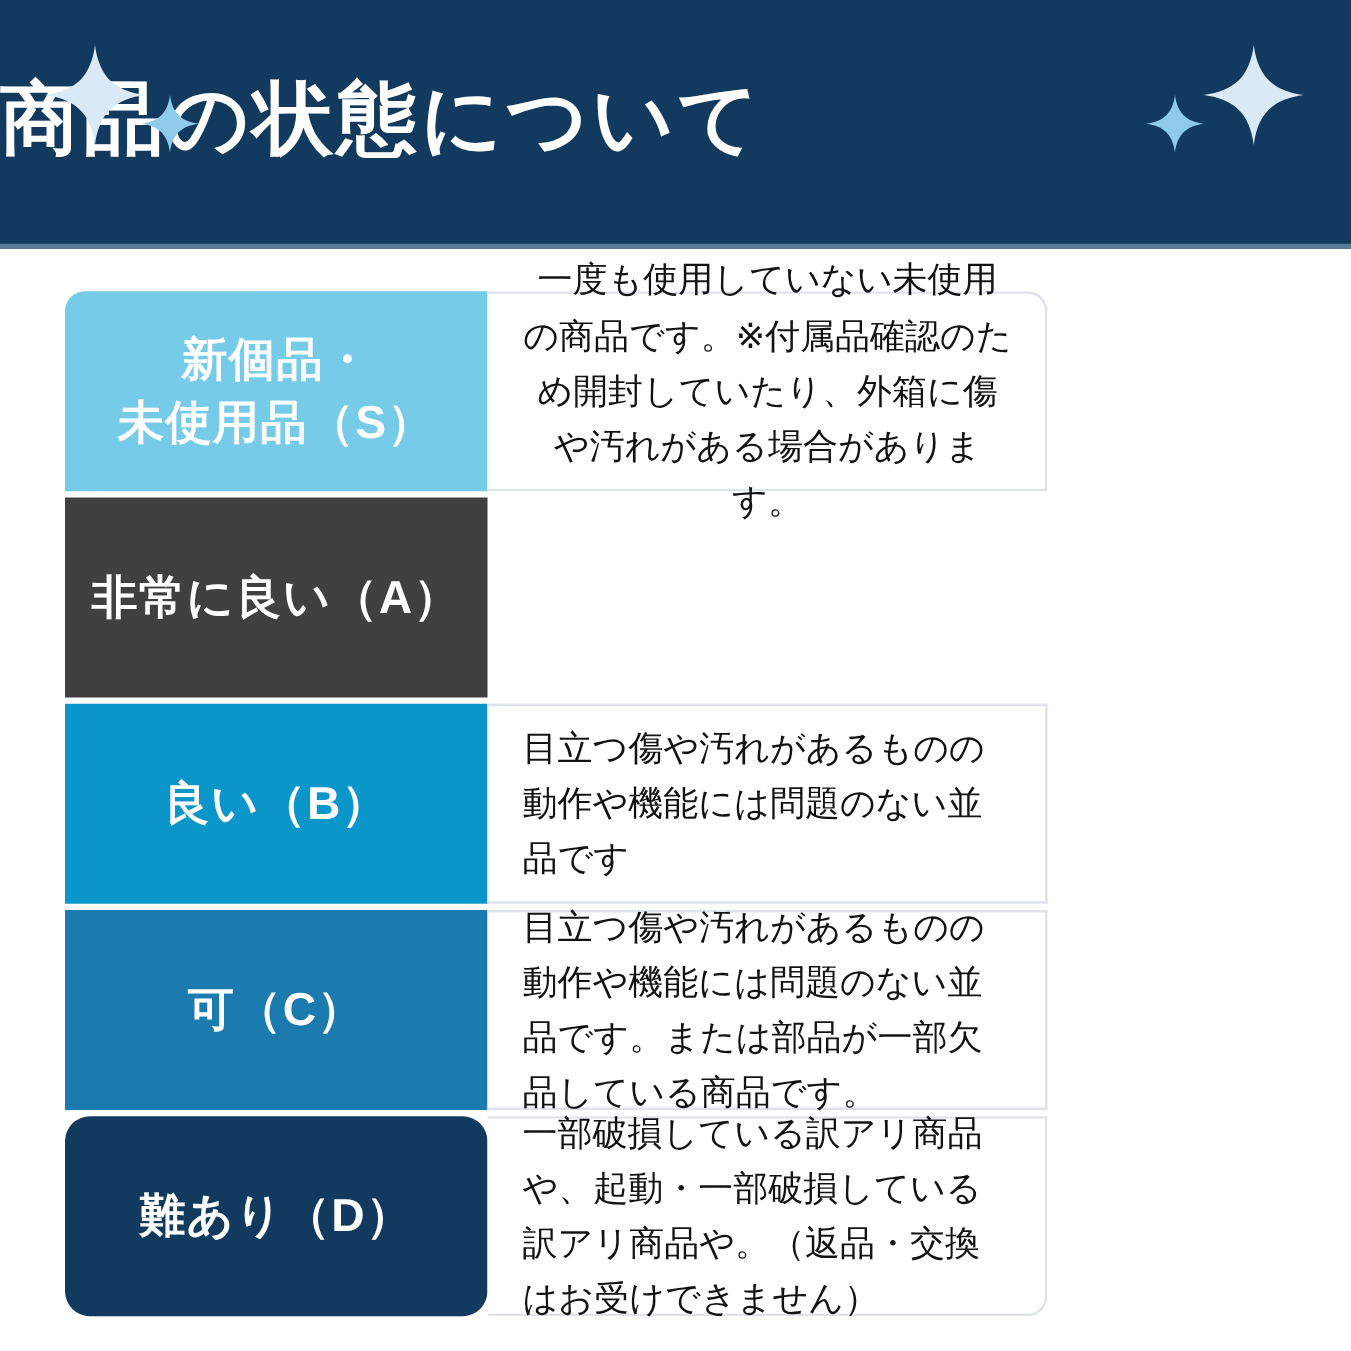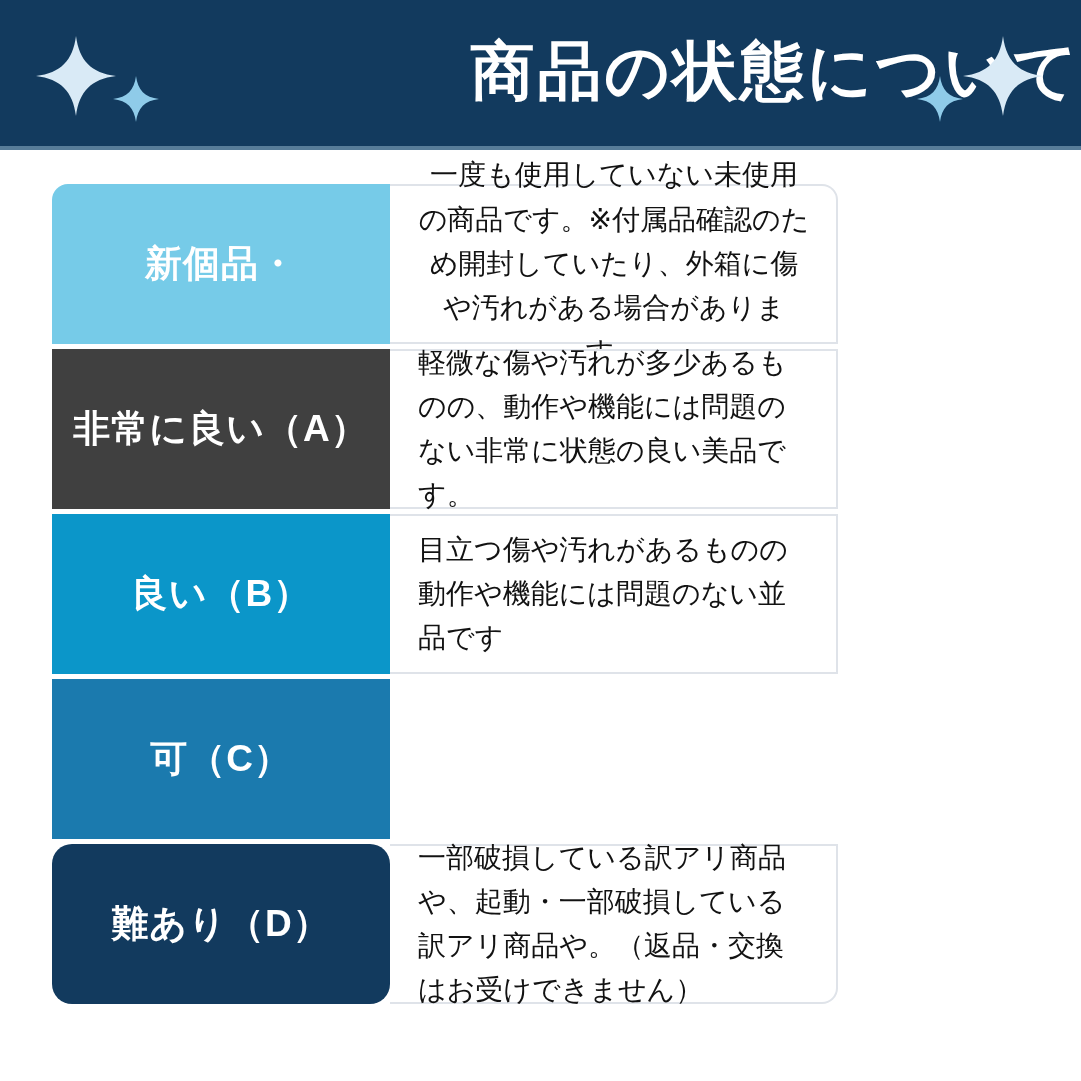--- a/index.html
+++ b/index.html
@@ -8,26 +8,26 @@
     height: 1081px;
     background: #ffffff;
     font-family: "Liberation Sans", "DejaVu Sans", sans-serif;
     overflow: hidden;
   }
 
   
   .header {
     position: relative;
     width: 1081px;
-    height: 150px;
+    height: 199px;
     background: #123a5e;
     border-bottom: 4px solid #577c99;
     display: flex;
     align-items: center;
-    justify-content: flex-end;
+    justify-content: flex-start;
   }
   .header-title {
     color: #ffffff;
     font-size: 64px;
     font-weight: 800;
     letter-spacing: 3px;
     padding-bottom: 4px;
   }
   .sparkle { position: absolute; }
   .sparkle svg { display: block; }
@@ -107,48 +107,49 @@
       <path d="M50 0 C54 31 69 46 100 50 C69 54 54 69 50 100 C46 69 31 54 0 50 C31 46 46 31 50 0 Z" fill="#d9eaf6"></path>
     </svg>
   </span>
 </div>
 
 <div class="table">
 
   <div class="row">
     <div class="grade-cell" style="background-color: rgb(118, 203, 232);">
       <span>新個品・</span>
+      <span>未使用品（S）</span>
     </div>
     <div class="desc-cell">
       <p class="desc-text">一度も使用していない未使用の商品です。※付属品確認のため開封していたり、外箱に傷や汚れがある場合があります。</p>
     </div>
   </div>
 
   <div class="row">
     <div class="grade-cell" style="background-color: #404040;">
       <span>非常に良い（A）</span>
-    </div>
-    <div class="desc-cell">
-      <p class="desc-text">軽微な傷や汚れが多少あるものの、動作や機能には問題のない非常に状態の良い美品です。</p>
     </div>
   </div>
 
   <div class="row">
     <div class="grade-cell" style="background-color: rgb(11, 150, 201); text-align: center;">
       <span>良い（B）</span>
     </div>
     <div class="desc-cell">
       <p class="desc-text">目立つ傷や汚れがあるものの動作や機能には問題のない並品です</p>
     </div>
   </div>
 
   <div class="row">
     <div class="grade-cell" style="background-color: rgb(27, 122, 174);">
       <span>可（C）</span>
     </div>
+    <div class="desc-cell">
+      <p class="desc-text">目立つ傷や汚れがあるものの動作や機能には問題のない並品です。または部品が一部欠品している商品です。</p>
+    </div>
   </div>
 
   <div class="row">
     <div class="grade-cell" style="background-color: rgb(18, 58, 94);">
       <span>難あり（D）</span>
     </div>
     <div class="desc-cell">
       <p class="desc-text">一部破損している訳アリ商品や、起動・一部破損している訳アリ商品や。（返品・交換はお受けできません）</p>
     </div>
   </div>

